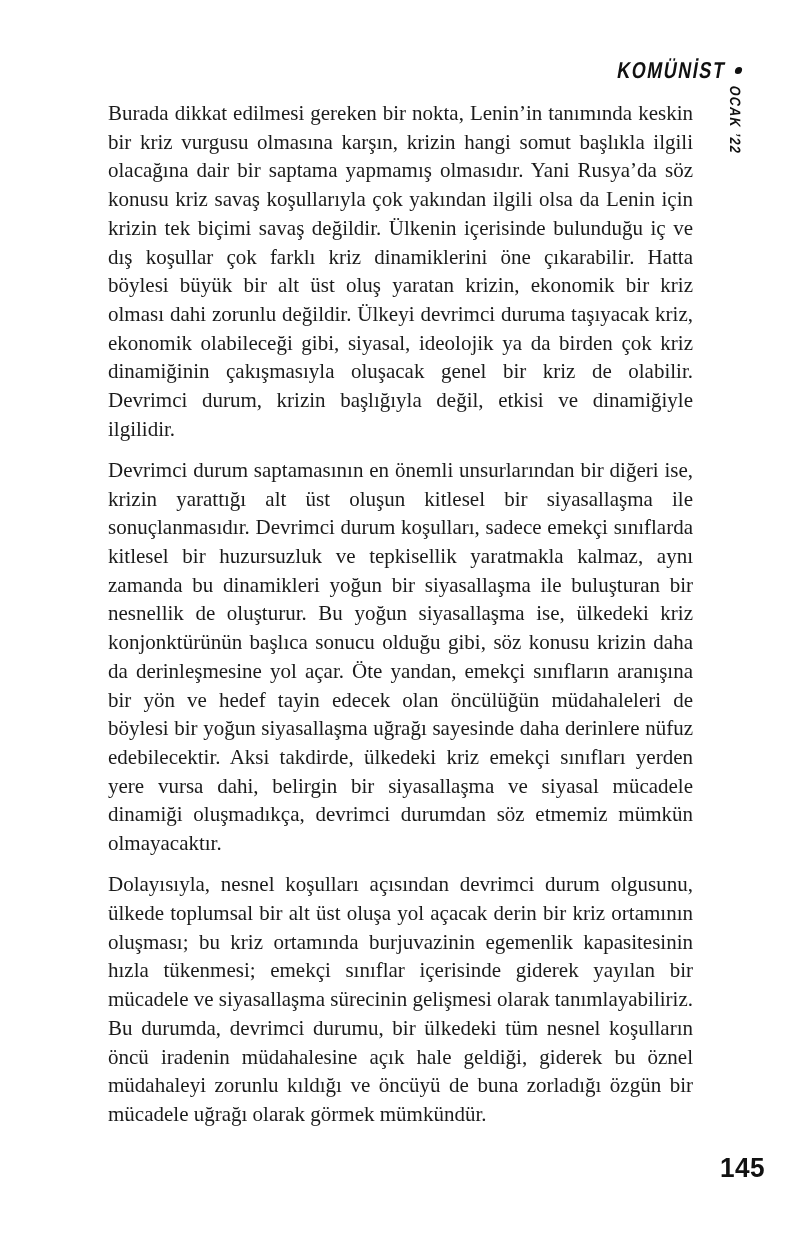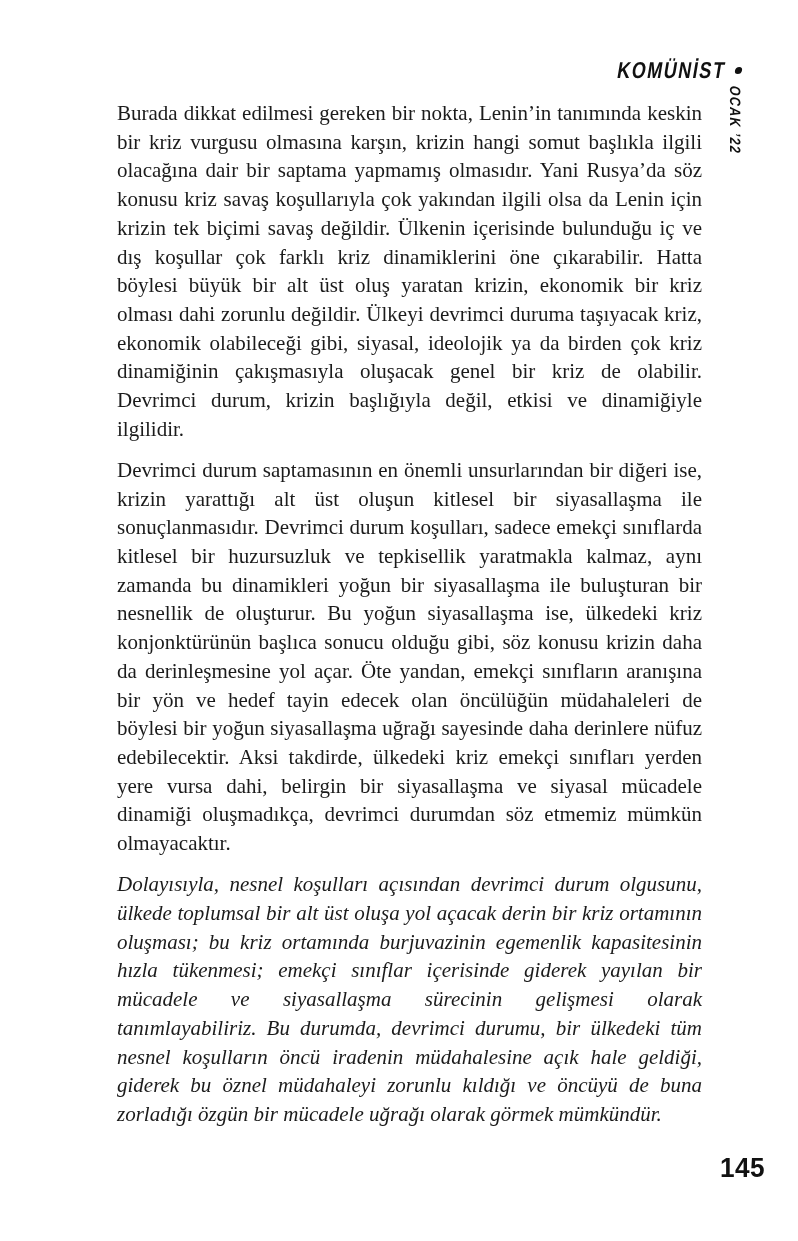--- a/index.html
+++ b/index.html
@@ -62,36 +62,35 @@
     font-size: 15px;
     letter-spacing: 1.5px;
     color: #111111;
     transform: scaleX(0.84) skewX(-12deg);
     transform-origin: left center;
   }
 
   
   .body-text {
     position: absolute;
-    left: 117px;
+    left: 108px;
     top: 99px;
     width: 585px;
     font-family: "Liberation Serif", "DejaVu Serif", serif;
     font-size: 21px;
     line-height: 28.7px;
     text-align: justify;
     color: #1b1b1b;
   }
   .body-text p {
     margin: 0 0 12.5px 0;
     hyphens: none;
   }
   .body-text p:last-child {
     margin-bottom: 0;
-    font-style: italic;
   }
 
   
   .page-number {
     position: absolute;
     left: 720px;
     top: 1153px;
     font-family: "Liberation Sans", sans-serif;
     font-weight: 700;
     font-size: 27px;

